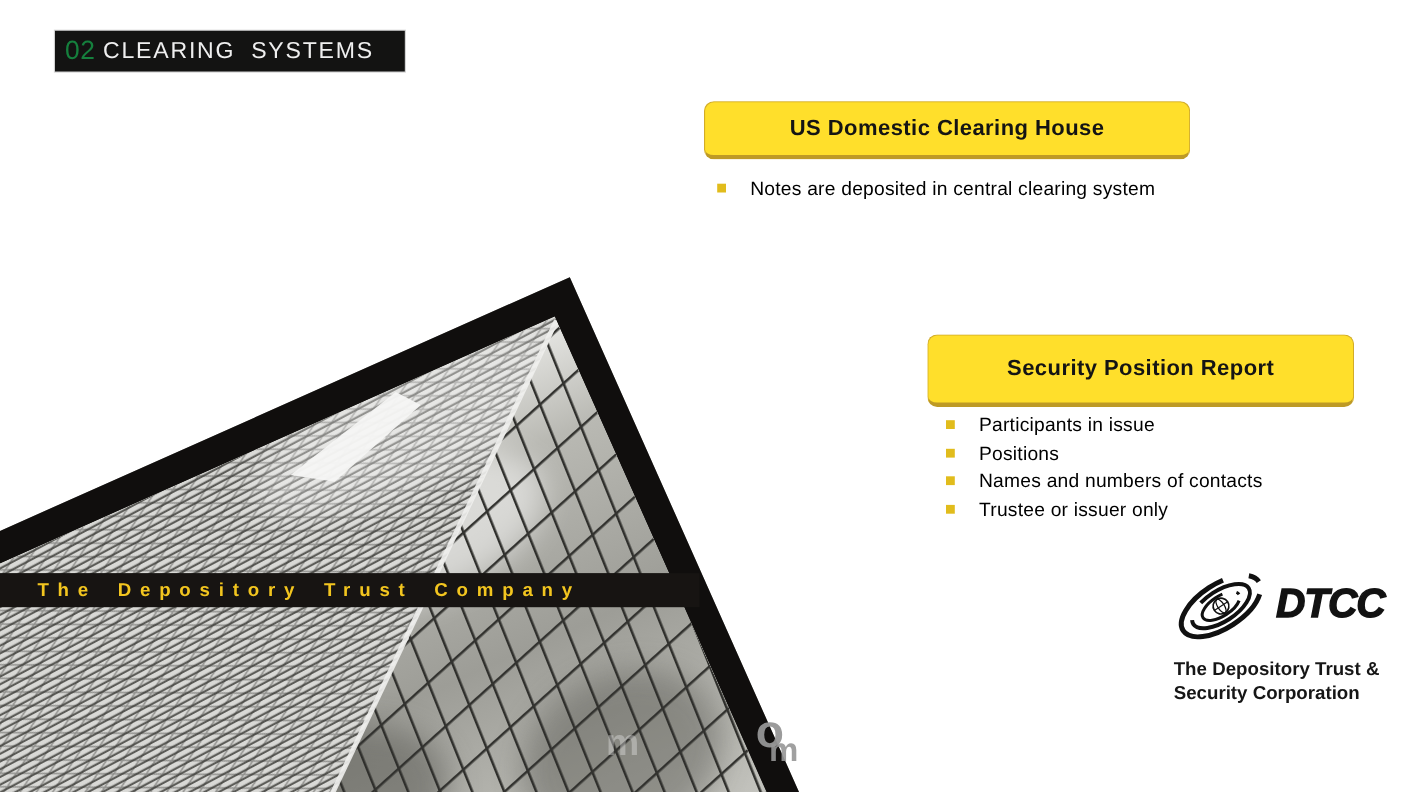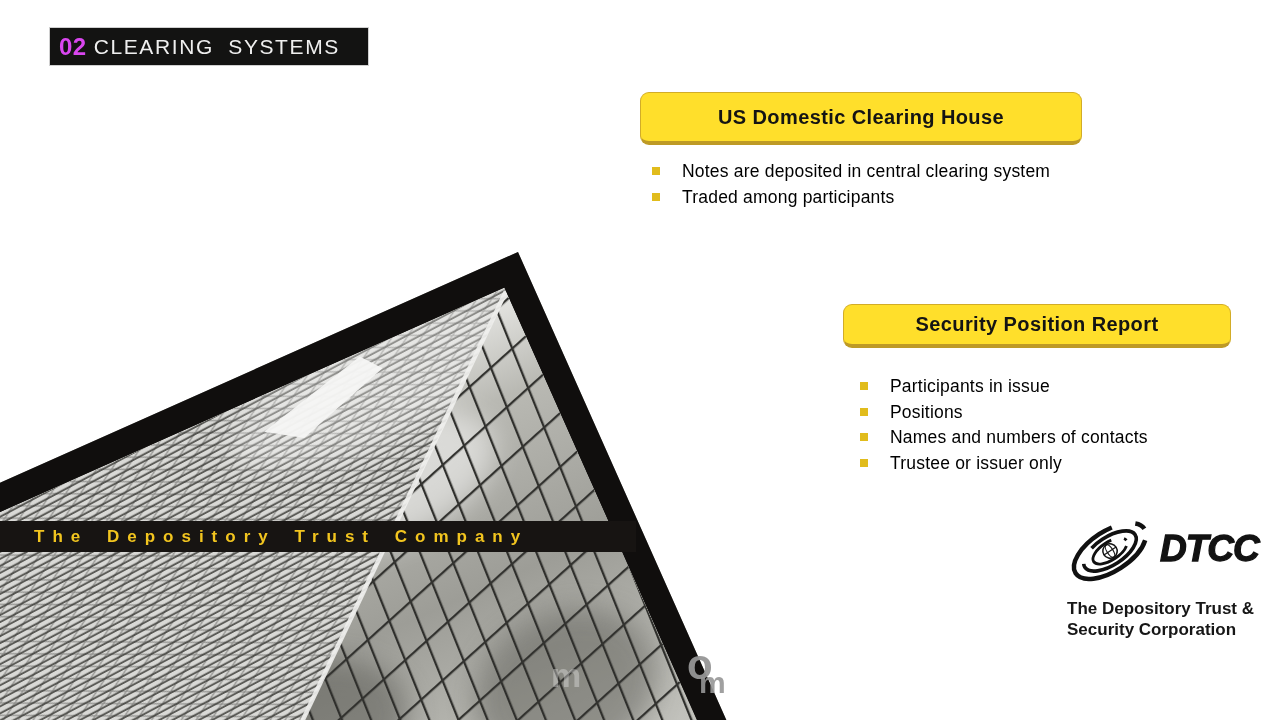--- a/index.html
+++ b/index.html
@@ -14,29 +14,29 @@
 
   
   .banner{position:absolute;left:0;top:521px;width:636px;height:31px;background:#171412;
           z-index:2;display:flex;align-items:center;padding-left:34px;box-sizing:border-box;}
   .banner span{color:#F2C51F;font-size:17px;font-weight:bold;letter-spacing:8px;word-spacing:6px;white-space:nowrap;}
 
   
   .kicker{position:absolute;left:50px;top:28px;width:318px;height:37px;background:#131312;
           z-index:4;display:flex;align-items:center;padding-left:9px;box-sizing:border-box;
           box-shadow:0 0 0 1px rgba(170,170,170,.55);}
-  .knum{color:#d946ef;font-size:24px;font-weight:bold;letter-spacing:.5px;}
+  .knum{color:#15803d;font-size:24px;font-weight:normal;letter-spacing:.5px;}
   .ktitle{color:#EFEFEF;font-size:21px;font-weight:normal;letter-spacing:1.6px;word-spacing:7px;margin-left:7px;white-space:nowrap;}
 
   
   .card{position:absolute;z-index:4;background:#FFDF2B;border:1px solid #D2AC28;border-bottom:4px solid #BE9A25;
         border-radius:9px;display:flex;align-items:center;justify-content:center;box-sizing:border-box;}
   .card span{color:#141414;font-size:20px;font-weight:bold;letter-spacing:.4px;white-space:nowrap;}
   .card1{left:640px;top:92px;width:442px;height:53px;}
-  .card2{left:843px;top:304px;width:388px;height:44px;}
+  .card2{left:843px;top:304px;width:388px;height:66px;}
 
   
   .bullets{position:absolute;z-index:4;margin:0;padding:0;list-style:none;}
   .bullets1{left:652px;top:159px;}
   .bullets2{left:860px;top:374px;}
   .bullets li{display:flex;align-items:flex-start;line-height:25px;margin-bottom:.5px;}
   .sq{width:8px;height:8px;background:#E1BC1C;margin:8px 22px 0 0;flex:none;}
   .bt{color:#000000;font-size:17.5px;letter-spacing:.2px;white-space:nowrap;}
 
   
@@ -136,24 +136,20 @@
   </div>
 
   <div class="card card1">
     <span>US Domestic Clearing House</span>
   </div>
   <ul class="bullets bullets1">
     <li>
       <span class="sq"></span>
       <span class="bt">Notes are deposited in central clearing system</span>
     </li>
-    <li>
-      <span class="sq"></span>
-      <span class="bt">Traded among participants</span>
-    </li>
   </ul>
 
   <div class="card card2">
     <span>Security Position Report</span>
   </div>
   <ul class="bullets bullets2">
     <li>
       <span class="sq"></span>
       <span class="bt">Participants in issue</span>
     </li>

